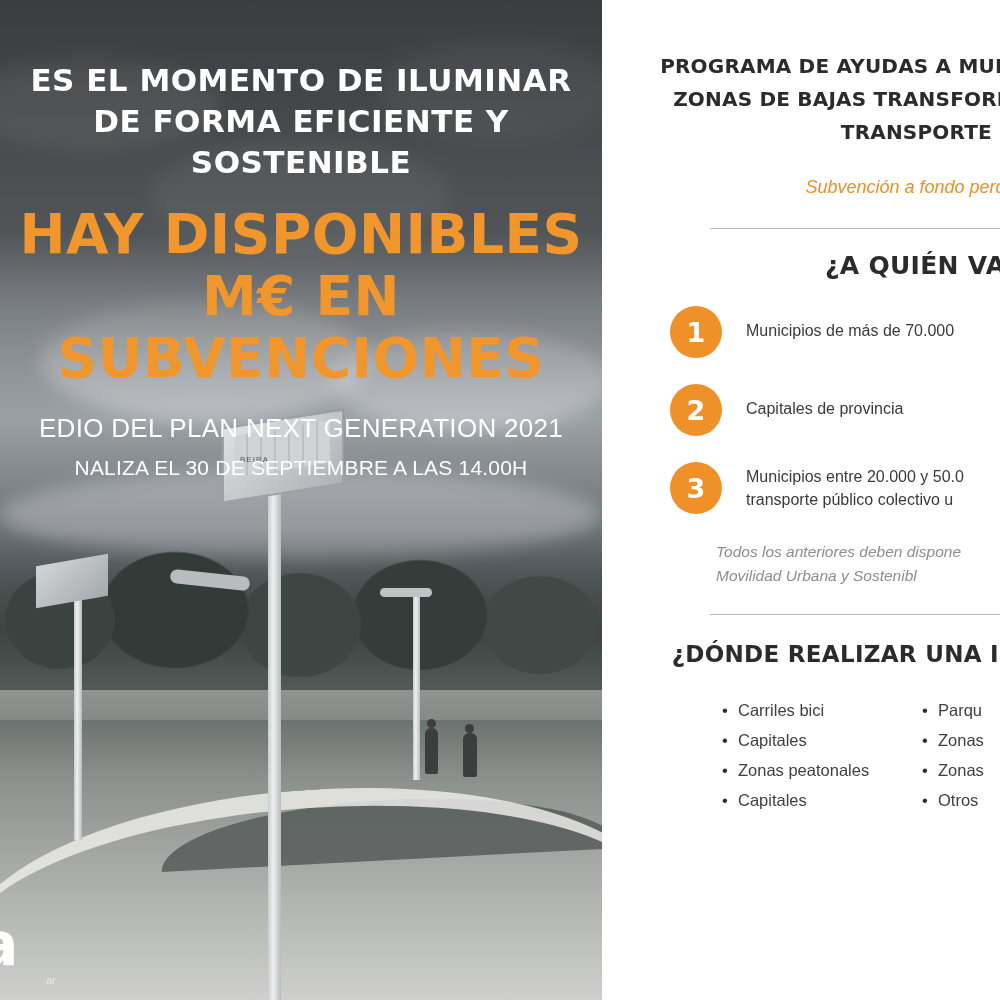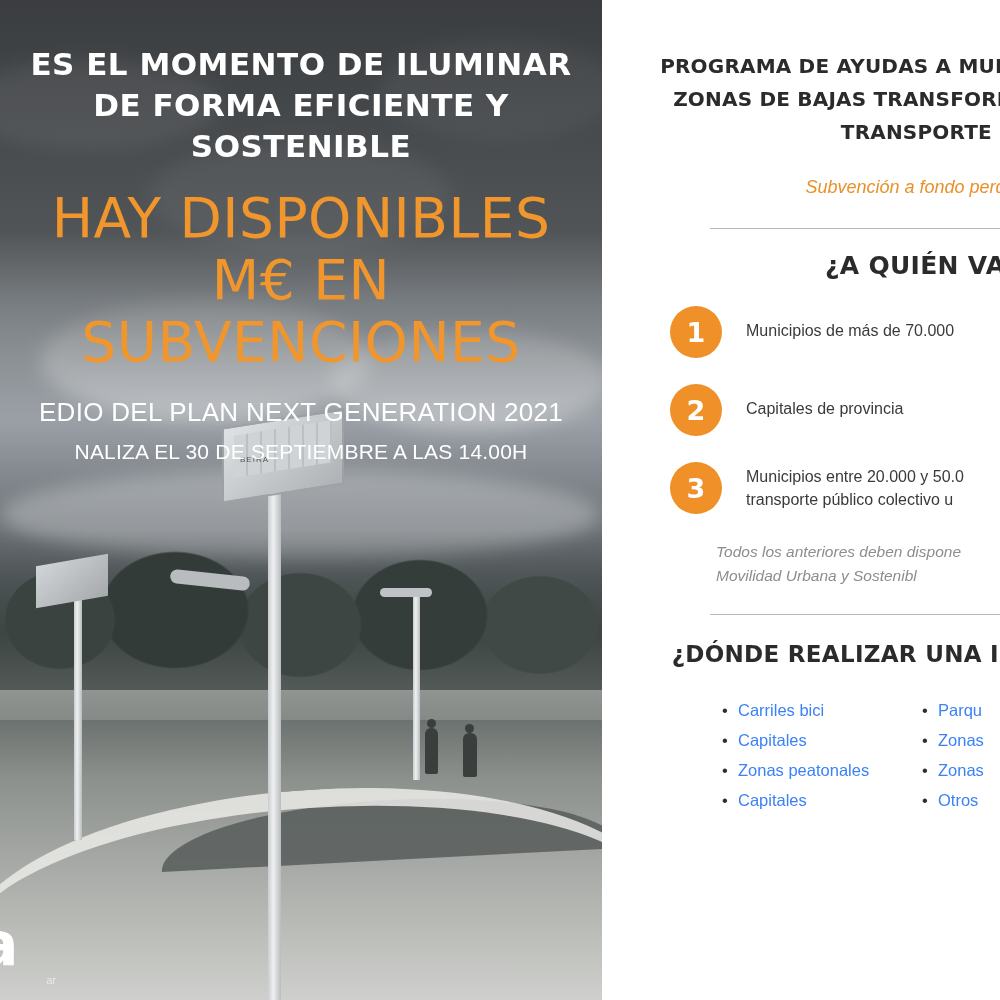--- a/index.html
+++ b/index.html
@@ -175,37 +175,37 @@
   .photo-shade {
     position: absolute;
     left: 0; top: 0;
     width: 602px; height: 420px;
     background: linear-gradient(to bottom, rgba(40,42,44,.82) 0%, rgba(45,48,50,.72) 55%, rgba(60,63,65,0) 100%);
   }
 
   .left-text {
     position: absolute;
     left: 0;
-    top: 44px;
+    top: 60px;
     width: 602px;
     text-align: center;
     color: #ffffff;
   }
   .headline-1 {
     font-family: "DejaVu Sans", sans-serif;
     font-weight: bold;
     font-size: 31px;
     line-height: 41px;
     letter-spacing: 0.5px;
     text-transform: uppercase;
     padding: 0 8px;
   }
   .headline-big {
     font-family: "DejaVu Sans", sans-serif;
-    font-weight: normal;
+    font-weight: bold;
     font-size: 55px;
     line-height: 62px;
     color: #f0962c;
     letter-spacing: 0.5px;
     text-transform: uppercase;
     margin-top: 20px;
   }
   .headline-big .line2 { display: block; }
   .sub-1 {
     font-size: 26px;
@@ -360,21 +360,21 @@
   .place-cols {
     display: flex;
     margin-top: 24px;
     padding-left: 120px;
   }
   .place-col { width: 200px; }
   .place-item {
     position: relative;
     font-size: 16.5px;
     line-height: 30px;
-    color: #3b82f6;
+    color: #404040;
     padding-left: 16px;
   }
   .place-item::before {
     content: "\2022";
     position: absolute;
     left: 0;
     top: 0;
     color: #2e2e2e;
   }
 </style>

